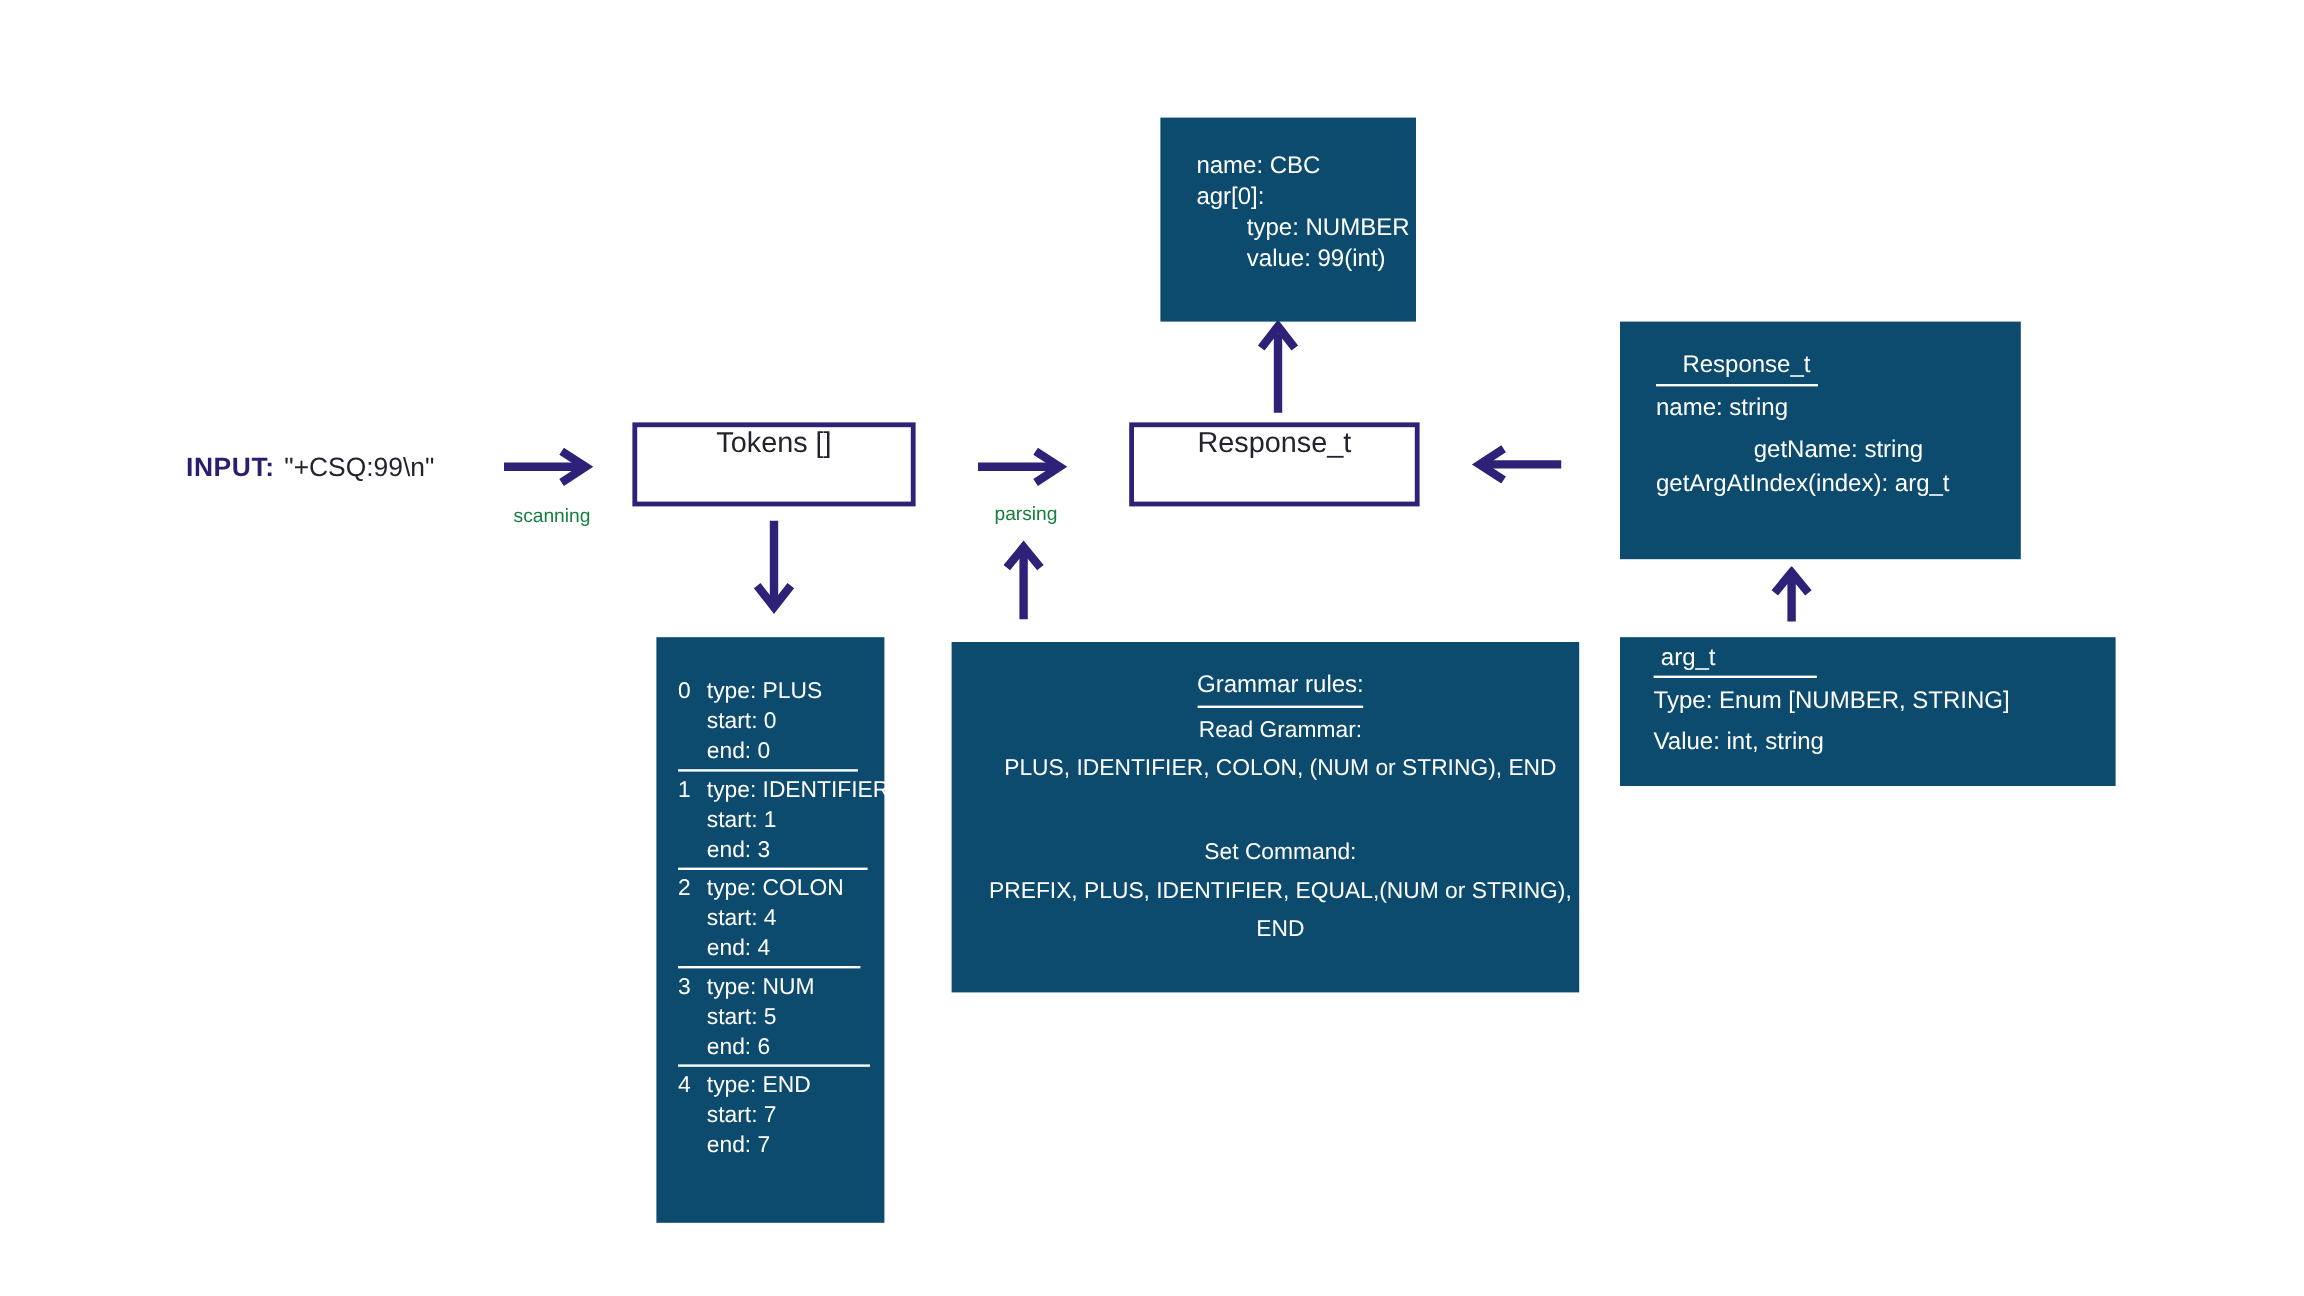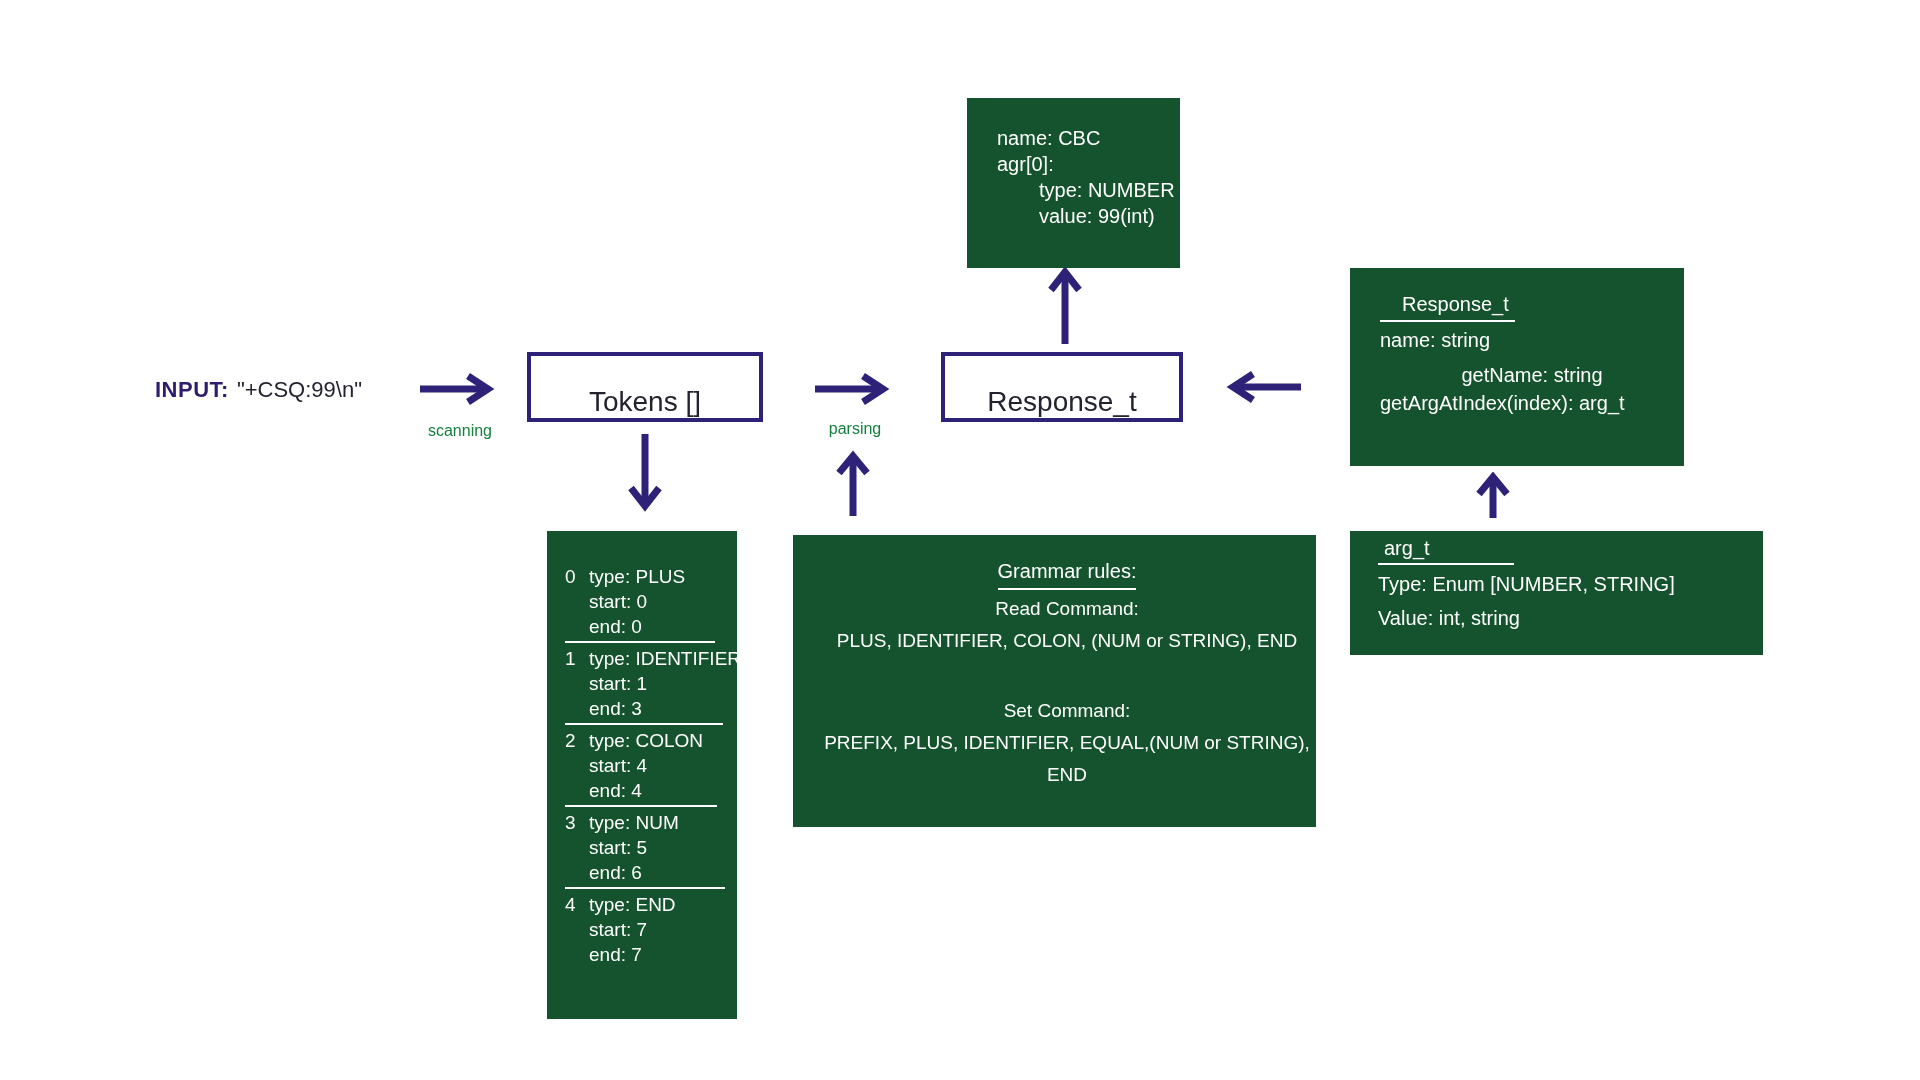--- a/index.html
+++ b/index.html
@@ -16,29 +16,29 @@
 
   
   .flow-label { font-size: 16px; color: #15803d; text-align: center; }
   #label-scanning { left: 412px; top: 422px; width: 96px; }
   #label-parsing  { left: 810px; top: 420px; width: 90px; }
 
   
   .box-outline {
     background: #ffffff;
     border: 4px solid #2E2178;
-    display: flex; align-items: flex-end; justify-content: center;
-    font-size: 28px; color: #232330;
+    display: flex; align-items: flex-start; justify-content: center;
+    font-size: 24px; color: #232330;
   }
   #box-tokens   { left: 527px; top: 352px; width: 236px; height: 70px; }
   #box-response { left: 941px; top: 352px; width: 242px; height: 70px; }
 
   
   .panel {
-    background: #14532d; color: #ffffff;
+    background: #0c4a6e; color: #ffffff;
     font-size: 20px; line-height: 26px;
   }
   #box-result { left: 967px; top: 98px; width: 213px; height: 170px; padding: 27px 0 0 30px; }
   #box-result .indent2 { padding-left: 42px; }
 
   #box-struct { left: 1350px; top: 268px; width: 334px; height: 198px; padding: 22px 0 0 30px; line-height: 28px; }
   .struct-title {
     display: inline-block; padding: 0 6px 2px 22px; margin-bottom: 4px;
     border-bottom: 2px solid #ffffff;
   }
@@ -138,21 +138,21 @@
     <div class="arg-line">Value: int, string</div>
   </div>
 
   <svg class="arrow" id="arrow-up-gram" width="34" height="68" viewBox="0 0 34 68">
     <path d="M17 66 V11"></path>
       <path d="M3 23 L17 6 L31 23"></path>
   </svg>
 
   <div class="abs panel" id="box-grammar">
     <div><span class="grammar-title">Grammar rules:</span></div>
-    <div>Read Command:</div>
+    <div>Read Grammar:</div>
     <div>PLUS, IDENTIFIER, COLON, (NUM or STRING), END</div>
     <div class="g-gap"></div>
     <div>Set Command:</div>
     <div>PREFIX, PLUS, IDENTIFIER, EQUAL,(NUM or STRING), END</div>
   </div>
 
   <svg class="arrow" id="arrow-down" width="34" height="80" viewBox="0 0 34 80">
     <path d="M17 2 V68"></path>
       <path d="M3 56 L17 74 L31 56"></path>
   </svg>

